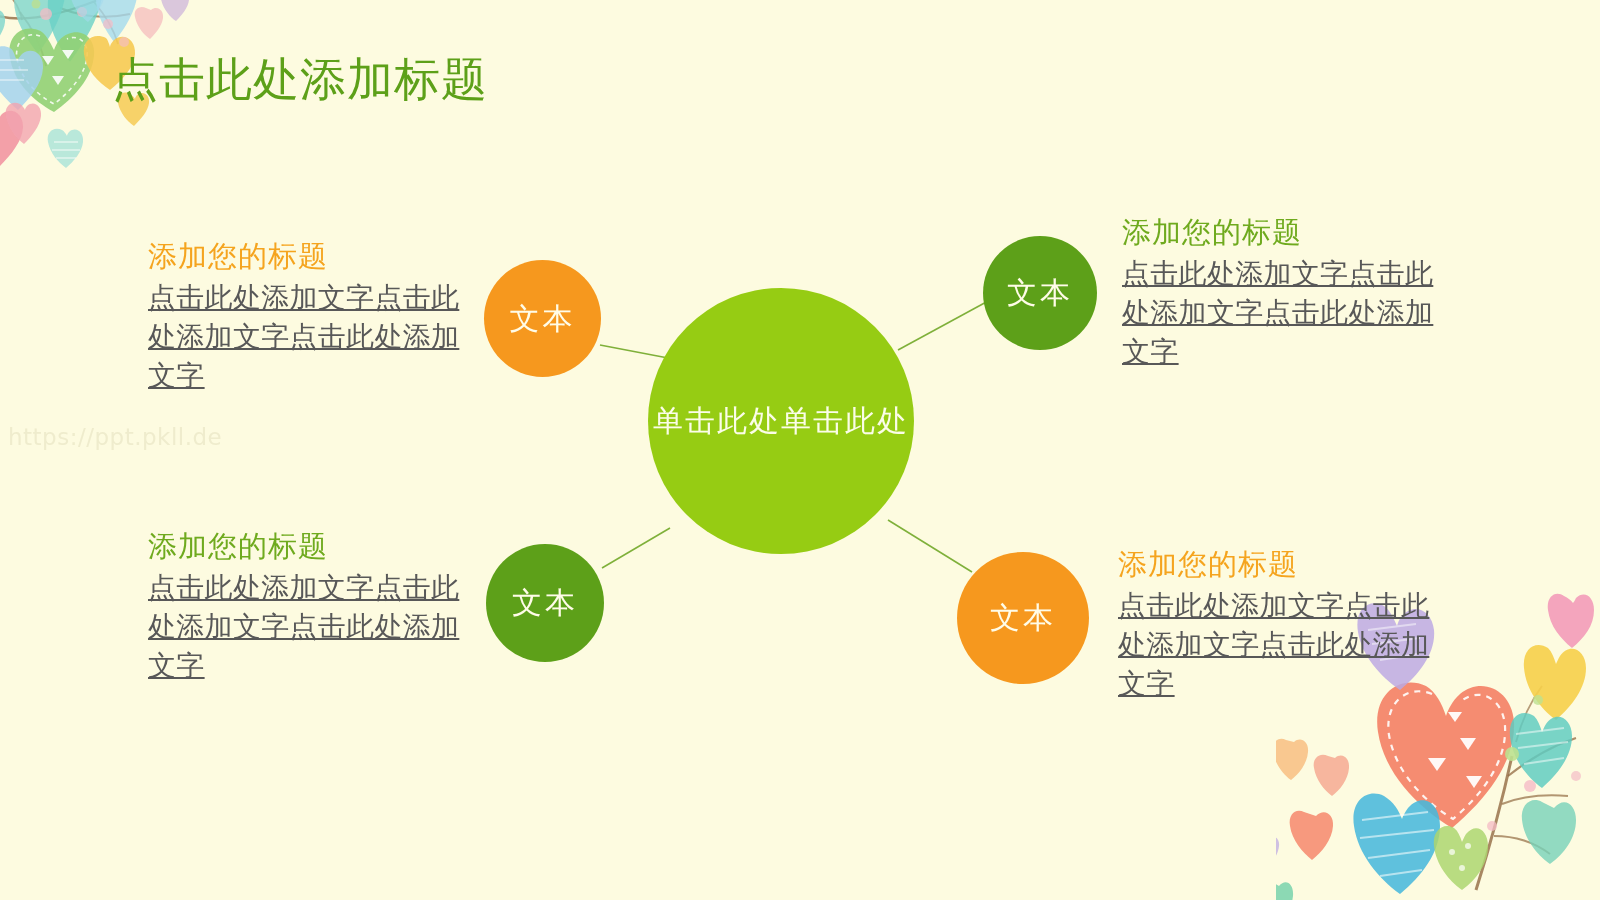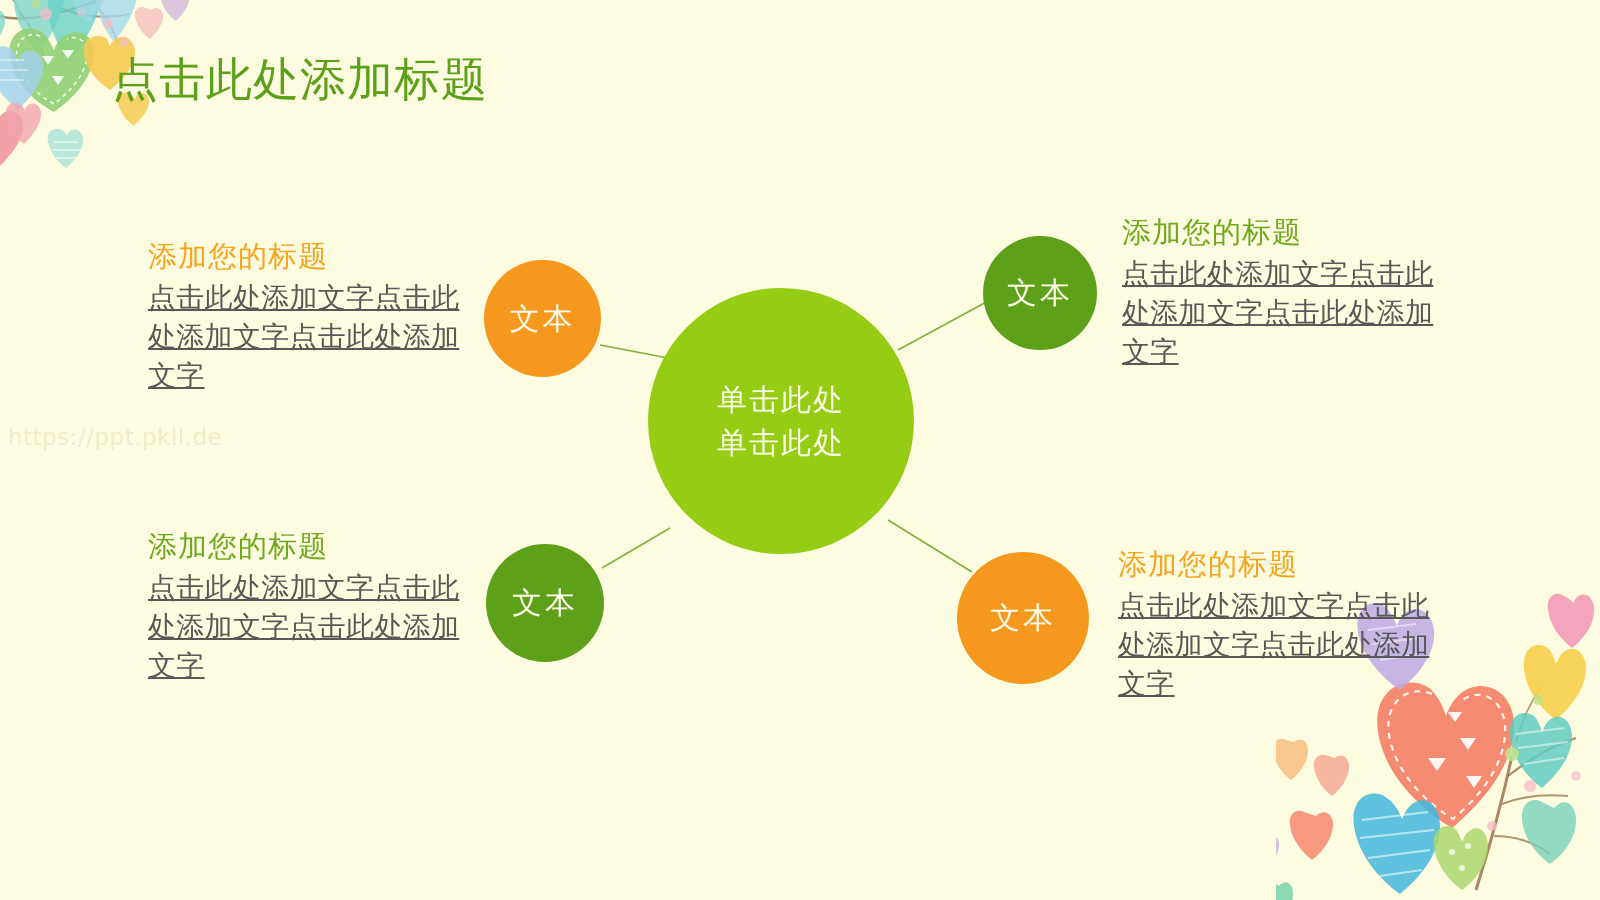--- a/index.html
+++ b/index.html
@@ -71,21 +71,20 @@
     letter-spacing: 3px;
     line-height: 1;
   }
 
   #circle-center {
     left: 648px;
     top: 288px;
     width: 266px;
     height: 266px;
     background: #96cc13;
-    flex-direction: column;
   }
   #circle-center .center-line {
     font-size: 30px;
     line-height: 1.45;
     letter-spacing: 2px;
     color: #fbfde8;
   }
 
   #circle-tl { left: 484px; top: 260px;  width: 117px; height: 117px; background: #f6981e; }
   #circle-tr { left: 983px; top: 236px;  width: 114px; height: 114px; background: #5da019; }

